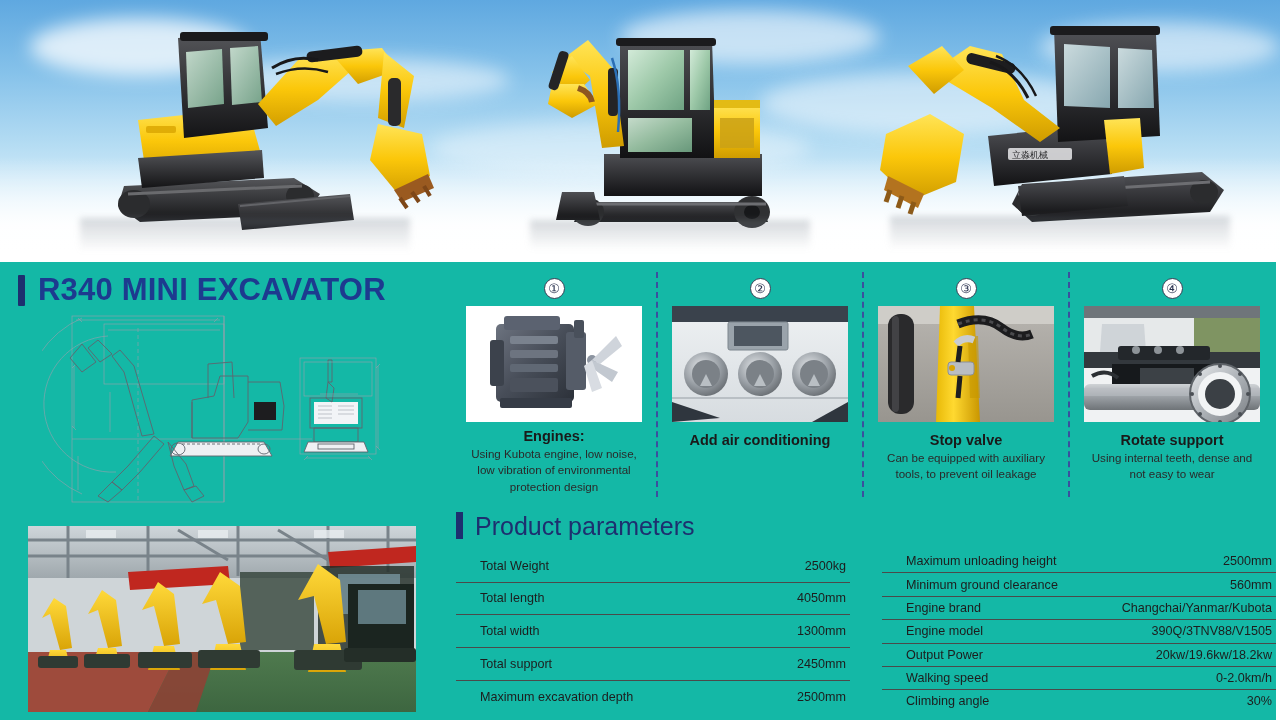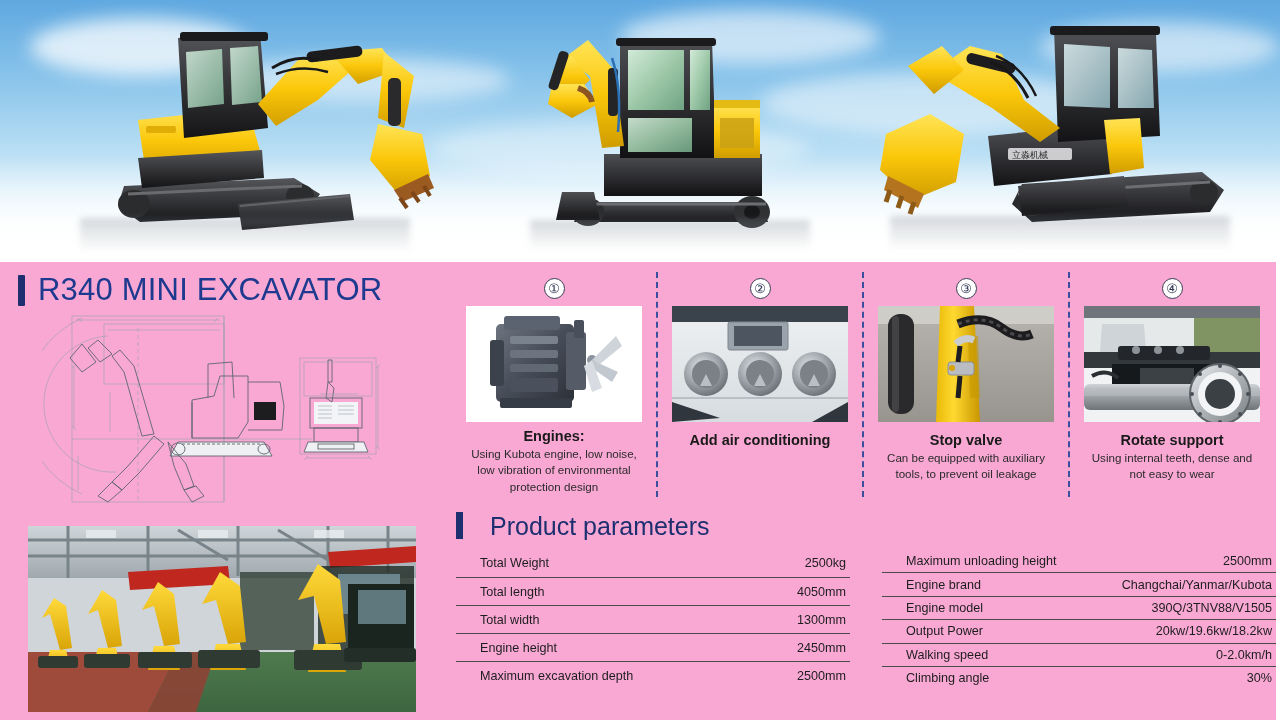--- a/index.html
+++ b/index.html
@@ -2,21 +2,21 @@
 <html><head>
 <meta charset="utf-8">
 <style>
   * { box-sizing: border-box; margin: 0; padding: 0; }
   html, body {
     width: 1280px; height: 720px;
     background: #ffffff;
     font-family: "Liberation Sans", sans-serif;
     overflow: hidden;
   }
-  .page { position: relative; width: 1276px; height: 720px; background: #f9a8d4; }
+  .page { position: relative; width: 1276px; height: 720px; background: #14b8a6; }
 
   
   .hero {
     position: absolute; left: 0; top: 0; width: 1280px; height: 262px;
     background:
       linear-gradient(to bottom, rgba(255,255,255,0) 60%, rgba(255,255,255,0.92) 86%, #fff 100%),
       linear-gradient(to bottom, #5fa8e0 0%, #86c2ea 28%, #b4dcf3 55%, #dcf0fb 76%, #ffffff 97%);
     overflow: hidden;
   }
   .cloud { position: absolute; background: rgba(255,255,255,.75); border-radius: 50%; filter: blur(9px); }
@@ -26,42 +26,42 @@
   .c4 { left: 760px; top: 72px;  width: 340px; height: 62px; opacity:.65; }
   .c5 { left: 1040px;top: 22px;  width: 240px; height: 50px; opacity:.75; }
   .c6 { left: 430px; top: 120px; width: 380px; height: 56px; opacity:.5; }
 
   .machine { position: absolute; }
   .reflect  { position:absolute; background: linear-gradient(to bottom, rgba(120,130,140,.30), rgba(255,255,255,0)); filter: blur(3px); }
 
   
   .title-row { position: absolute; left: 18px; top: 272px; display: flex; align-items: center; gap: 13px; }
   .accent-bar { width: 7px; height: 31px; background: #1d2f6f; border-radius: 1px; }
-  .title-text { font-size: 31px; font-weight: normal; color: #1d3a8f; letter-spacing: .2px; white-space: nowrap; }
+  .title-text { font-size: 31px; font-weight: bold; color: #1d3a8f; letter-spacing: .2px; white-space: nowrap; }
 
   
   .tech-drawing { position: absolute; left: 42px; top: 306px; width: 400px; height: 200px; }
 
   
   .features { position: absolute; left: 452px; top: 272px; width: 822px; height: 225px; display: flex; }
   .feature { position: relative; flex: 1; display: flex; flex-direction: column; align-items: center; }
   .feature + .feature { border-left: 2px dashed #3b4f9e; }
   .circ-num {
     width: 21px; height: 21px; border: 1.3px solid #3a3f55; border-radius: 50%;
     color: #2b3350; font-size: 13px; line-height: 19px; text-align: center;
     margin-top: 6px; margin-bottom: 7px; background: #fff;
   }
   .feat-img { width: 176px; height: 116px; position: relative; overflow: hidden; }
   .feat-img.engine { background: #fff; }
   .feat-cap-title { font-size: 14.5px; font-weight: bold; color: #1a1a1a; margin-top: 10px; text-align: center; }
   .feature.f1 .feat-cap-title { margin-top: 6px; }
   .feat-cap-body { font-size: 11.6px; color: #2a2a2a; text-align: center; line-height: 1.42; margin-top: 2px; width: 172px; }
 
   
-  .pp-head { position: absolute; left: 456px; top: 512px; display: flex; align-items: flex-start; gap: 27px; }
+  .pp-head { position: absolute; left: 456px; top: 512px; display: flex; align-items: flex-start; gap: 12px; }
   .pp-bar { width: 7px; height: 27px; background: #1d2f6f; }
   .pp-title { font-size: 25px; color: #1d2f6f; }
 
   .tables { position: absolute; left: 456px; top: 550px; width: 820px; display: flex; gap: 32px; }
   .ptable { flex: 1; border-collapse: collapse; }
   .ptable td { font-size: 12.6px; color: #1d1d1d; padding: 4.2px 2px 4.2px 24px;
                border-bottom: 1.3px solid #4a4a4a; }
   .ptable td.val { text-align: right; padding-left: 0; padding-right: 4px; white-space: nowrap; }
   .ptable tr:last-child td { border-bottom: none; }
 
@@ -467,34 +467,38 @@
           </tr>
           <tr>
             <td>Total length</td>
             <td class="val">4050mm</td>
           </tr>
           <tr>
             <td>Total width</td>
             <td class="val">1300mm</td>
           </tr>
           <tr>
-            <td>Engine height</td>
+            <td>Total support</td>
             <td class="val">2450mm</td>
           </tr>
           <tr>
             <td>Maximum excavation depth</td>
             <td class="val">2500mm</td>
           </tr>
         </tbody>
     </table>
     <table class="ptable">
       <tbody>
           <tr>
             <td>Maximum unloading height</td>
             <td class="val">2500mm</td>
+          </tr>
+          <tr>
+            <td>Minimum ground clearance</td>
+            <td class="val">560mm</td>
           </tr>
           <tr>
             <td>Engine brand</td>
             <td class="val">Changchai/Yanmar/Kubota</td>
           </tr>
           <tr>
             <td>Engine model</td>
             <td class="val">390Q/3TNV88/V1505</td>
           </tr>
           <tr>

